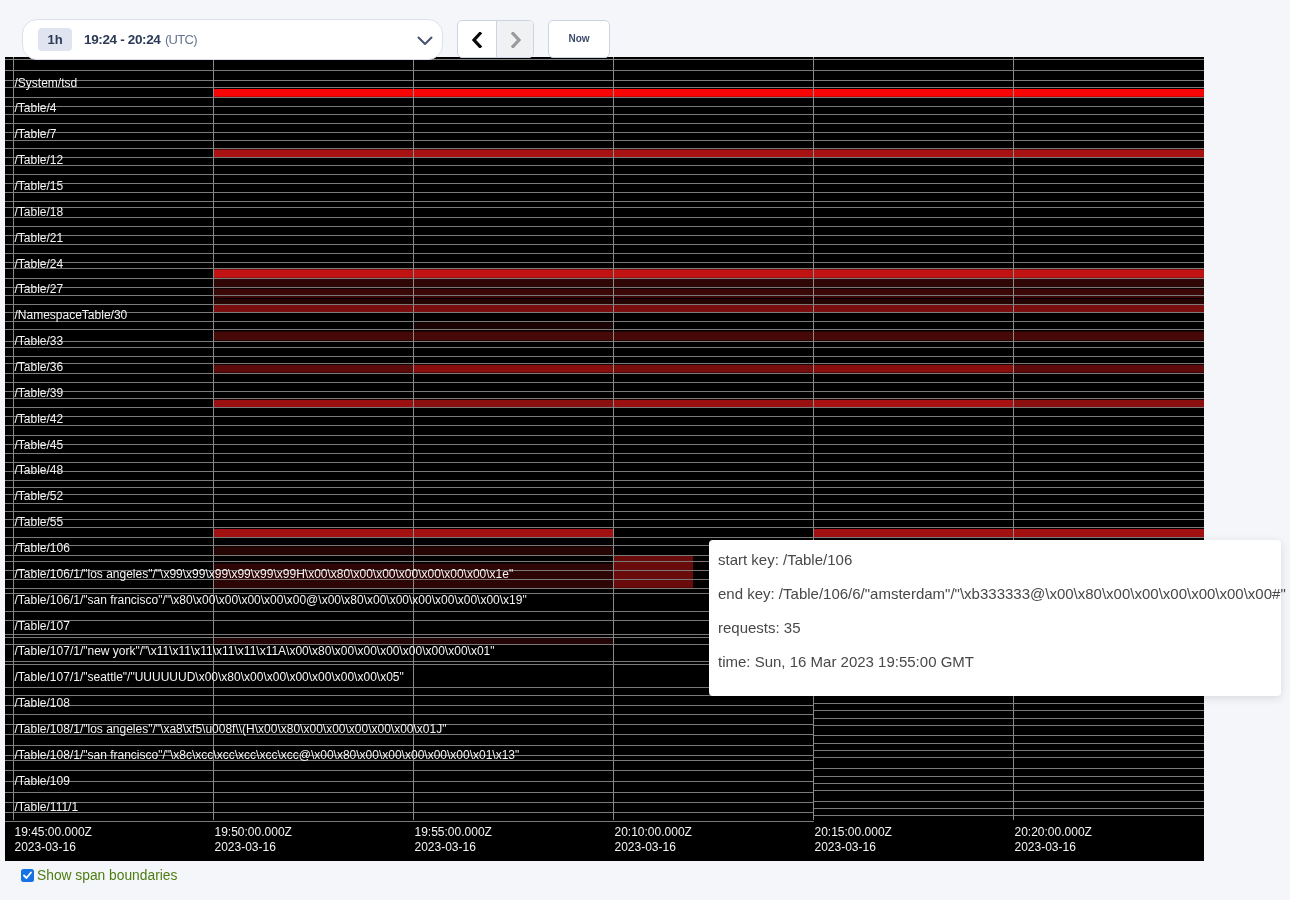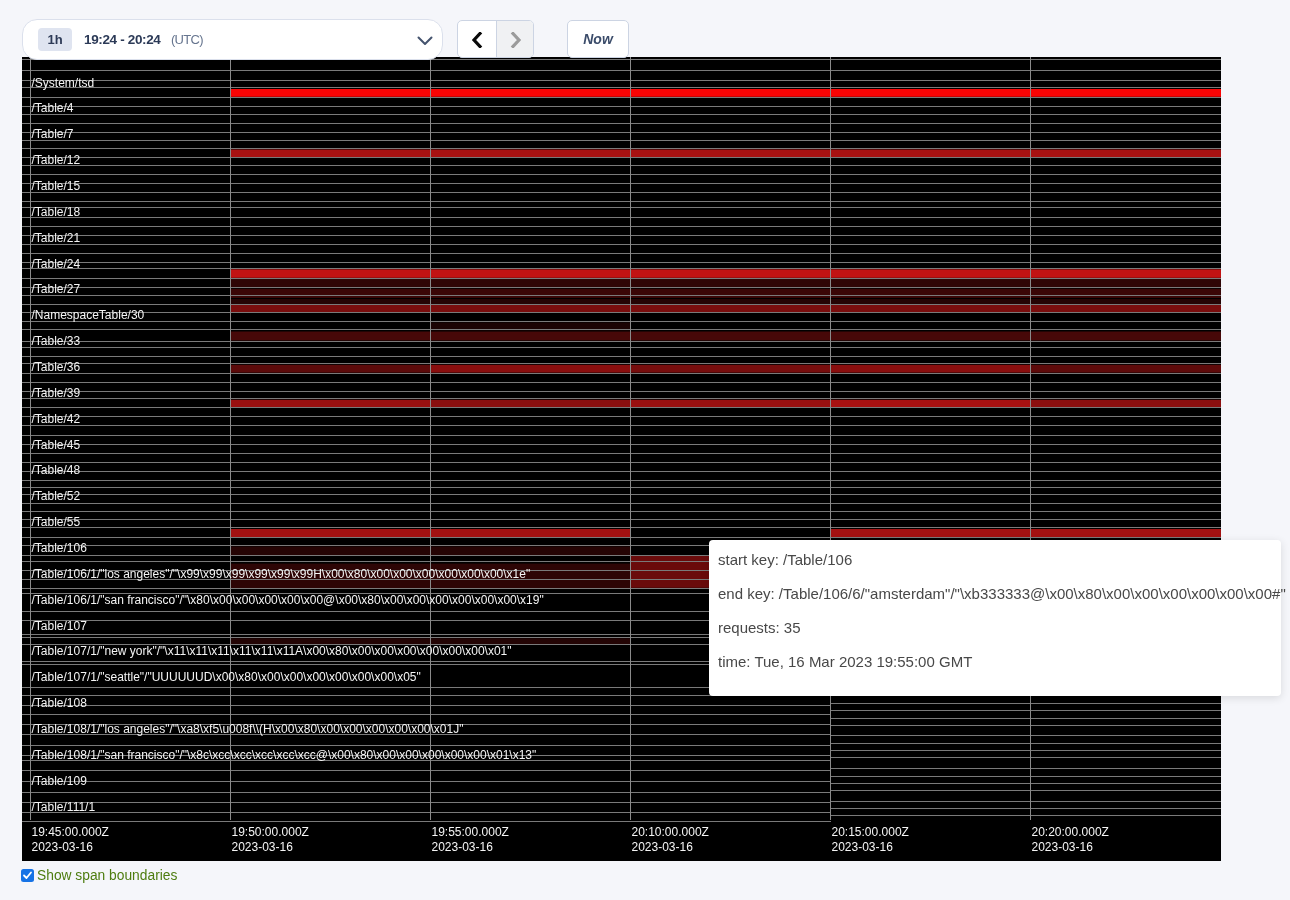--- a/index.html
+++ b/index.html
@@ -1,27 +1,27 @@
 <!DOCTYPE html>
 <html><head><meta charset="utf-8">
 <style>
 html,body{margin:0;padding:0;}
 body{width:1290px;height:900px;background:#f5f6fa;font-family:"Liberation Sans",sans-serif;position:relative;overflow:hidden;transform:translateZ(0);}
-.canvas{position:absolute;left:22px;top:57px;width:1199px;height:804px;background:#000;}
+.canvas{position:absolute;left:5px;top:57px;width:1199px;height:804px;background:#000;}
 .cl{font-family:"Liberation Sans",sans-serif;font-size:12px;fill:#f5f5f5;}
 .selector{position:absolute;left:22px;top:19px;width:421px;height:41px;background:#fff;border:1px solid #dbe0ec;border-radius:15px;box-sizing:border-box;}
 .badge{position:absolute;left:15px;top:8px;width:34px;height:23px;background:#dfe4f0;border-radius:4px;color:#2e3b57;font-size:13px;font-weight:bold;text-align:center;line-height:23px;}
 .trange{position:absolute;left:61px;top:0;height:39px;line-height:39px;font-size:13.5px;font-weight:bold;color:#2c3a57;letter-spacing:-0.35px;}
-.trange .utc{font-weight:normal;color:#66758f;font-size:13px;letter-spacing:-0.7px;margin-left:7px;}
+.trange .utc{font-weight:normal;color:#66758f;font-size:13px;letter-spacing:-0.7px;margin-left:1px;}
 .caret{position:absolute;left:394px;top:16px;}
 .grp{position:absolute;left:457px;top:20px;width:77px;height:38px;border:1px solid #ccd4e3;border-radius:5px;box-sizing:border-box;background:#fff;overflow:hidden;}
 .grp .half{position:absolute;top:0;width:38px;height:36px;}
 .grp .r{left:38px;background:#f0f1f3;border-left:1px solid #ccd4e3;width:39px;}
 .grp svg{position:absolute;top:11px;}
-.nowbtn{position:absolute;left:567px;top:20px;width:62px;height:38px;background:#fff;border:1px solid #ccd4e3;border-radius:5px;box-sizing:border-box;color:#3b4c6a;font-size:14px;font-weight:bold;text-align:center;line-height:36px;font-style:italic;}
+.nowbtn{position:absolute;left:548px;top:20px;width:62px;height:38px;background:#fff;border:1px solid #ccd4e3;border-radius:5px;box-sizing:border-box;color:#3b4c6a;font-size:10px;font-weight:bold;text-align:center;line-height:36px;}
 .tooltip{position:absolute;left:709px;top:540px;width:572px;height:156px;background:#fff;border-radius:4px;box-shadow:0 2px 8px rgba(0,0,0,0.12);box-sizing:border-box;padding:3px 9px;color:#484848;font-size:15px;}
 .tooltip div{line-height:34px;white-space:nowrap;}
 .cbrow{position:absolute;left:21px;top:868px;height:15px;}
 .cbox{position:absolute;left:0;top:1px;width:13px;height:13px;background:#1673e6;border-radius:2.5px;}
 .cbox svg{position:absolute;left:1px;top:1px;}
 .cblabel{position:absolute;left:16px;top:0;font-size:13.8px;color:#4d7c0f;white-space:nowrap;line-height:15px;}
 </style></head>
 <body>
 <div class="canvas">
 <svg width="1199" height="804" viewBox="0 0 1199 804">
@@ -215,21 +215,21 @@
     </svg>
   <svg style="left:52px" width="12" height="16" viewBox="0 0 12 16">
       <polyline points="3,1.5 9,8 3,14.5" fill="none" stroke="#9b9b9b" stroke-width="3.2" stroke-linecap="square"></polyline>
     </svg>
 </div>
 <div class="nowbtn">Now</div>
 <div class="tooltip">
   <div>start key: /Table/106</div>
   <div>end key: /Table/106/6/"amsterdam"/"\xb333333@\x00\x80\x00\x00\x00\x00\x00\x00#"</div>
   <div>requests: 35</div>
-  <div>time: Tue, 16 Mar 2023 19:55:00 GMT</div>
+  <div>time: Sun, 16 Mar 2023 19:55:00 GMT</div>
 </div>
 <div class="cbrow">
   <div class="cbox">
       <svg width="11" height="11" viewBox="0 0 11 11">
         <polyline points="2,5.5 4.5,8 9,2.5" fill="none" stroke="#fff" stroke-width="1.8" stroke-linecap="round" stroke-linejoin="round"></polyline>
       </svg>
     </div>
   <div class="cblabel">Show span boundaries</div>
 </div>
 </body></html>

